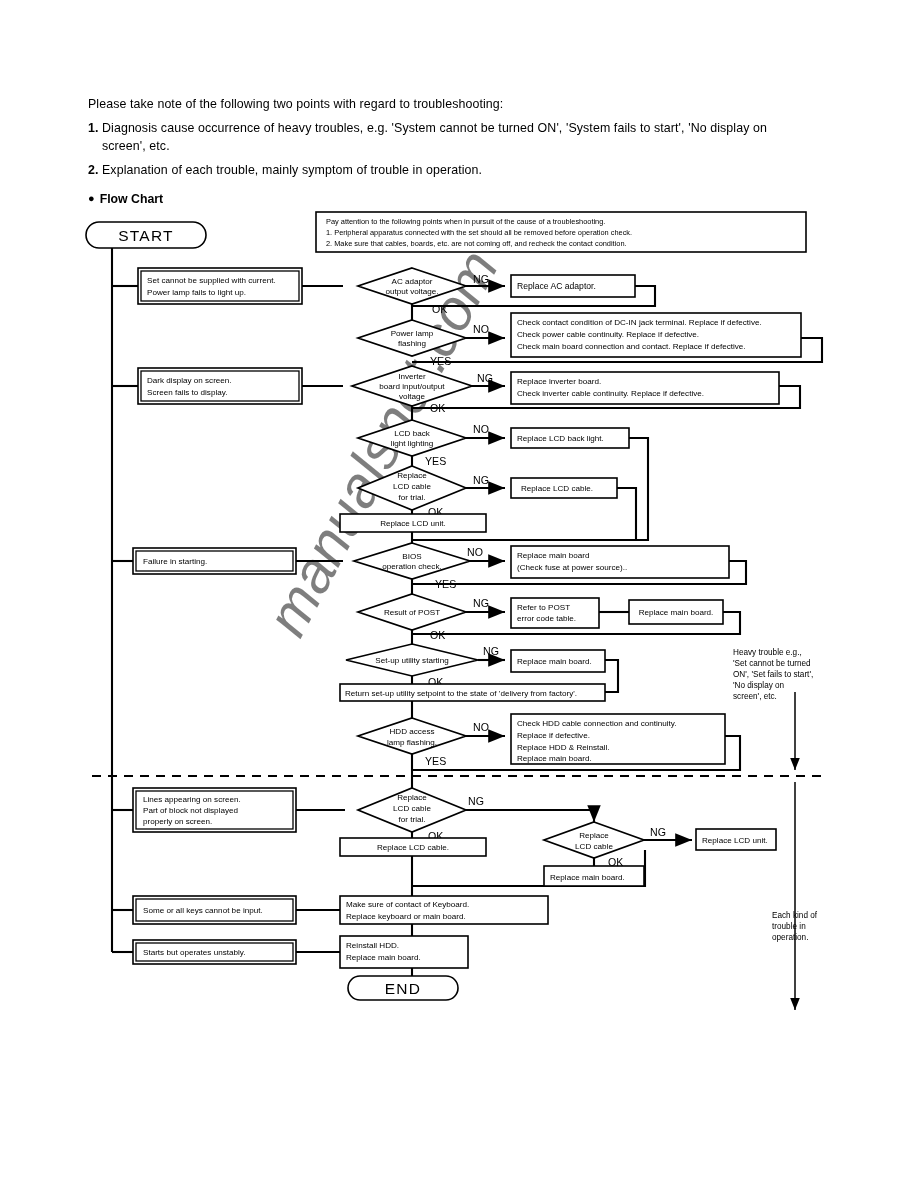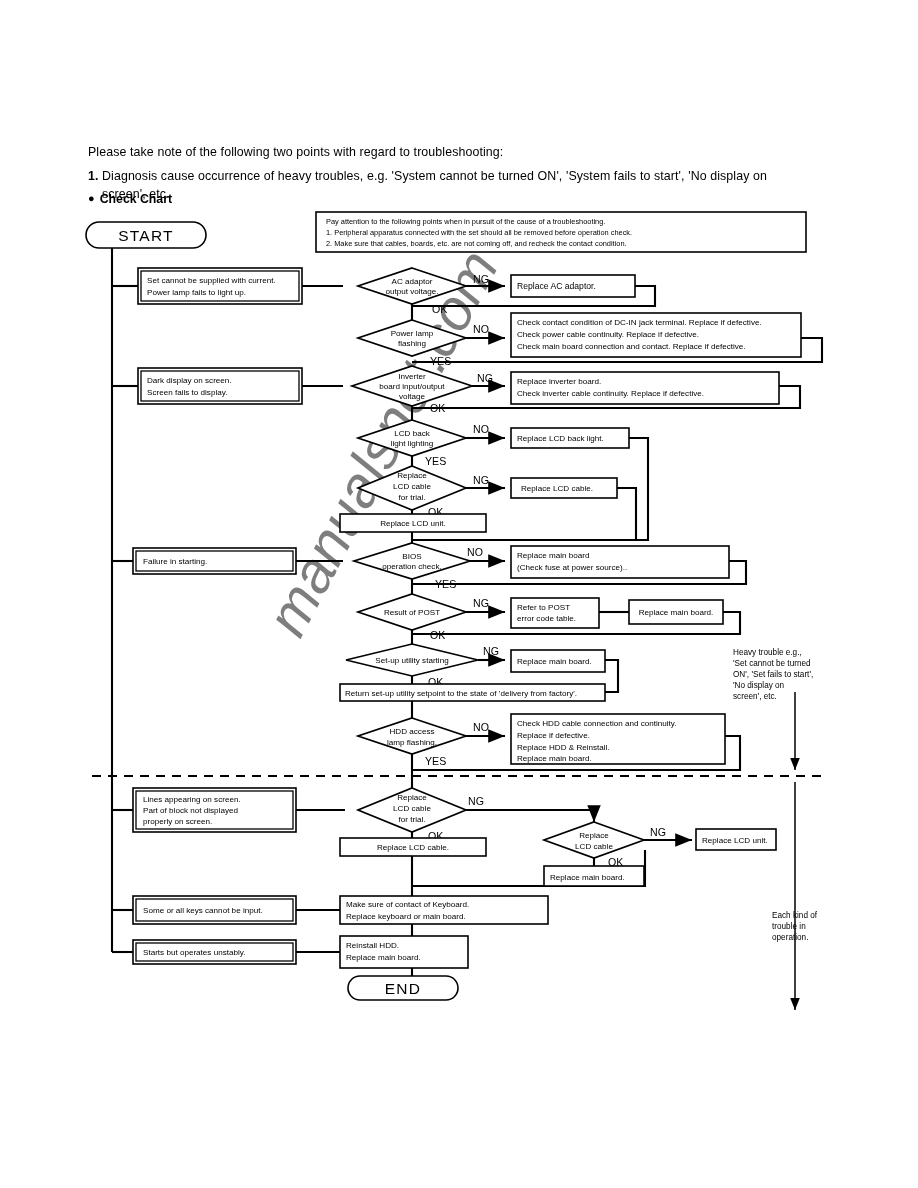--- a/index.html
+++ b/index.html
@@ -1,21 +1,21 @@
 <!DOCTYPE html>
 <html><head>
 <meta charset="utf-8">
 <style>
   html,body{margin:0;padding:0;background:#fff;}
   body{width:918px;height:1188px;position:relative;
        font-family:"Liberation Sans","DejaVu Sans",sans-serif;color:#000;}
   .page{position:absolute;inset:0;width:918px;height:1188px;overflow:hidden;}
 
   
-  .intro{position:absolute;left:88px;top:96px;width:716px;margin-top:48px;}
+  .intro{position:absolute;left:88px;top:96px;width:716px;}
   .intro p{margin:0 0 6px 0;font-size:12.4px;line-height:1.45;letter-spacing:.1px;}
   .intro .num{display:inline-block;font-weight:bold;width:14px;}
   .intro .ind{display:block;padding-left:14px;}
   .flowhead{position:absolute;left:88px;top:192px;font-size:12.3px;font-weight:bold;}
   .flowhead .bullet{font-size:11px;vertical-align:1px;margin-right:5px;}
 
   
   svg#chart{position:absolute;left:0;top:0;width:918px;height:1188px;}
   svg#chart text{font-family:"Liberation Sans","DejaVu Sans",sans-serif;fill:#000;}
   .bx{fill:#fff;stroke:#000;stroke-width:1.6;}
@@ -36,24 +36,27 @@
 <body>
 
 <div class="page">
 
   <div class="intro">
     <p>Please take note of the following two points with regard to troubleshooting:</p>
     <p>
       <span class="num">1.</span><span>Diagnosis cause occurrence of heavy troubles, e.g. 'System cannot be turned ON',  'System fails to start', 'No display on</span>
       <span class="ind">screen', etc.</span>
     </p>
+    <p>
+      <span class="num">2.</span><span>Explanation of each trouble, mainly symptom of trouble in operation.</span>
+    </p>
   </div>
 
   <div class="flowhead">
-    <span class="bullet">●</span><span>Check Chart</span>
+    <span class="bullet">●</span><span>Flow Chart</span>
   </div>
 
   <svg id="chart" viewBox="0 0 918 1188">
     <defs>
       <marker id="ar" markerWidth="9" markerHeight="9" refX="8" refY="3.2" orient="auto">
         <path d="M0,0 L8,3.2 L0,6.4 z" fill="#000"></path>
       </marker>
     </defs>
 
     <text class="wm" x="300" y="640" transform="rotate(-62 300 640)">manualsnet.com</text>

